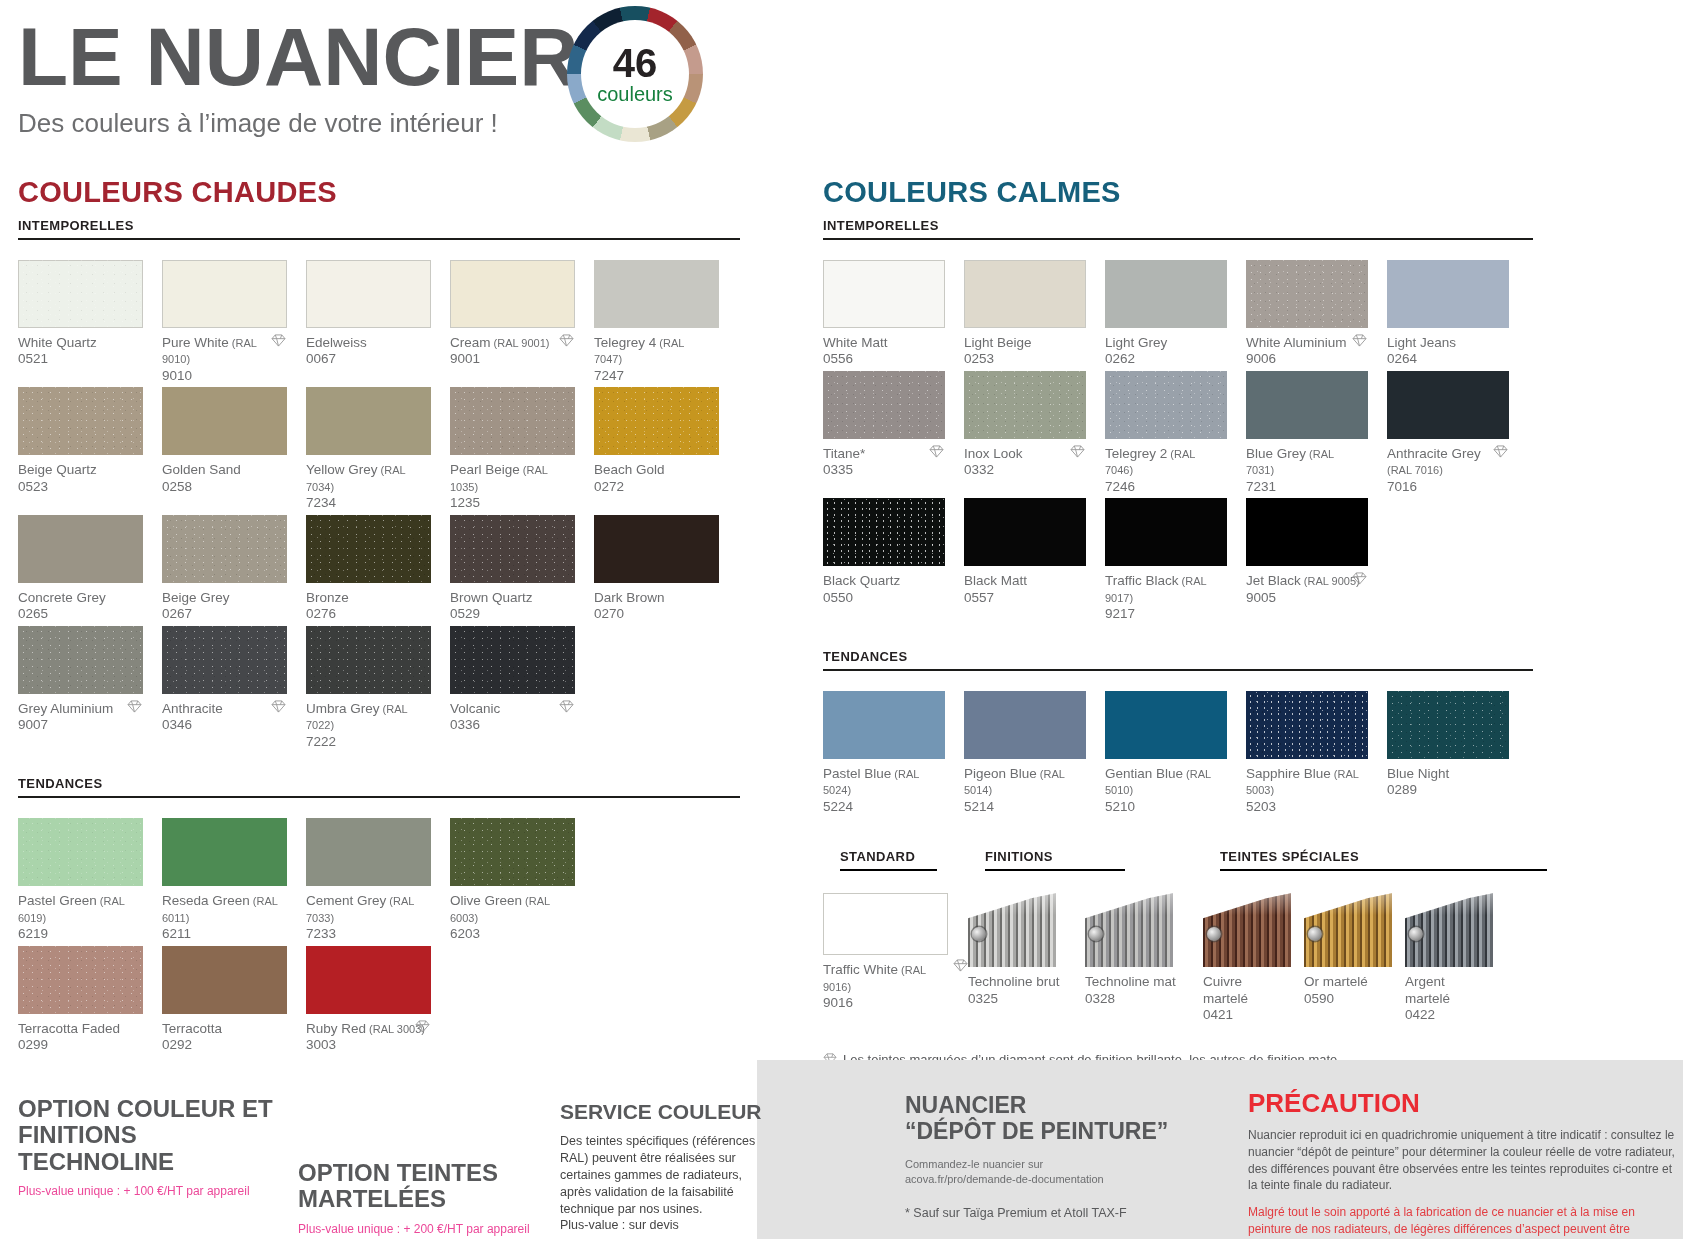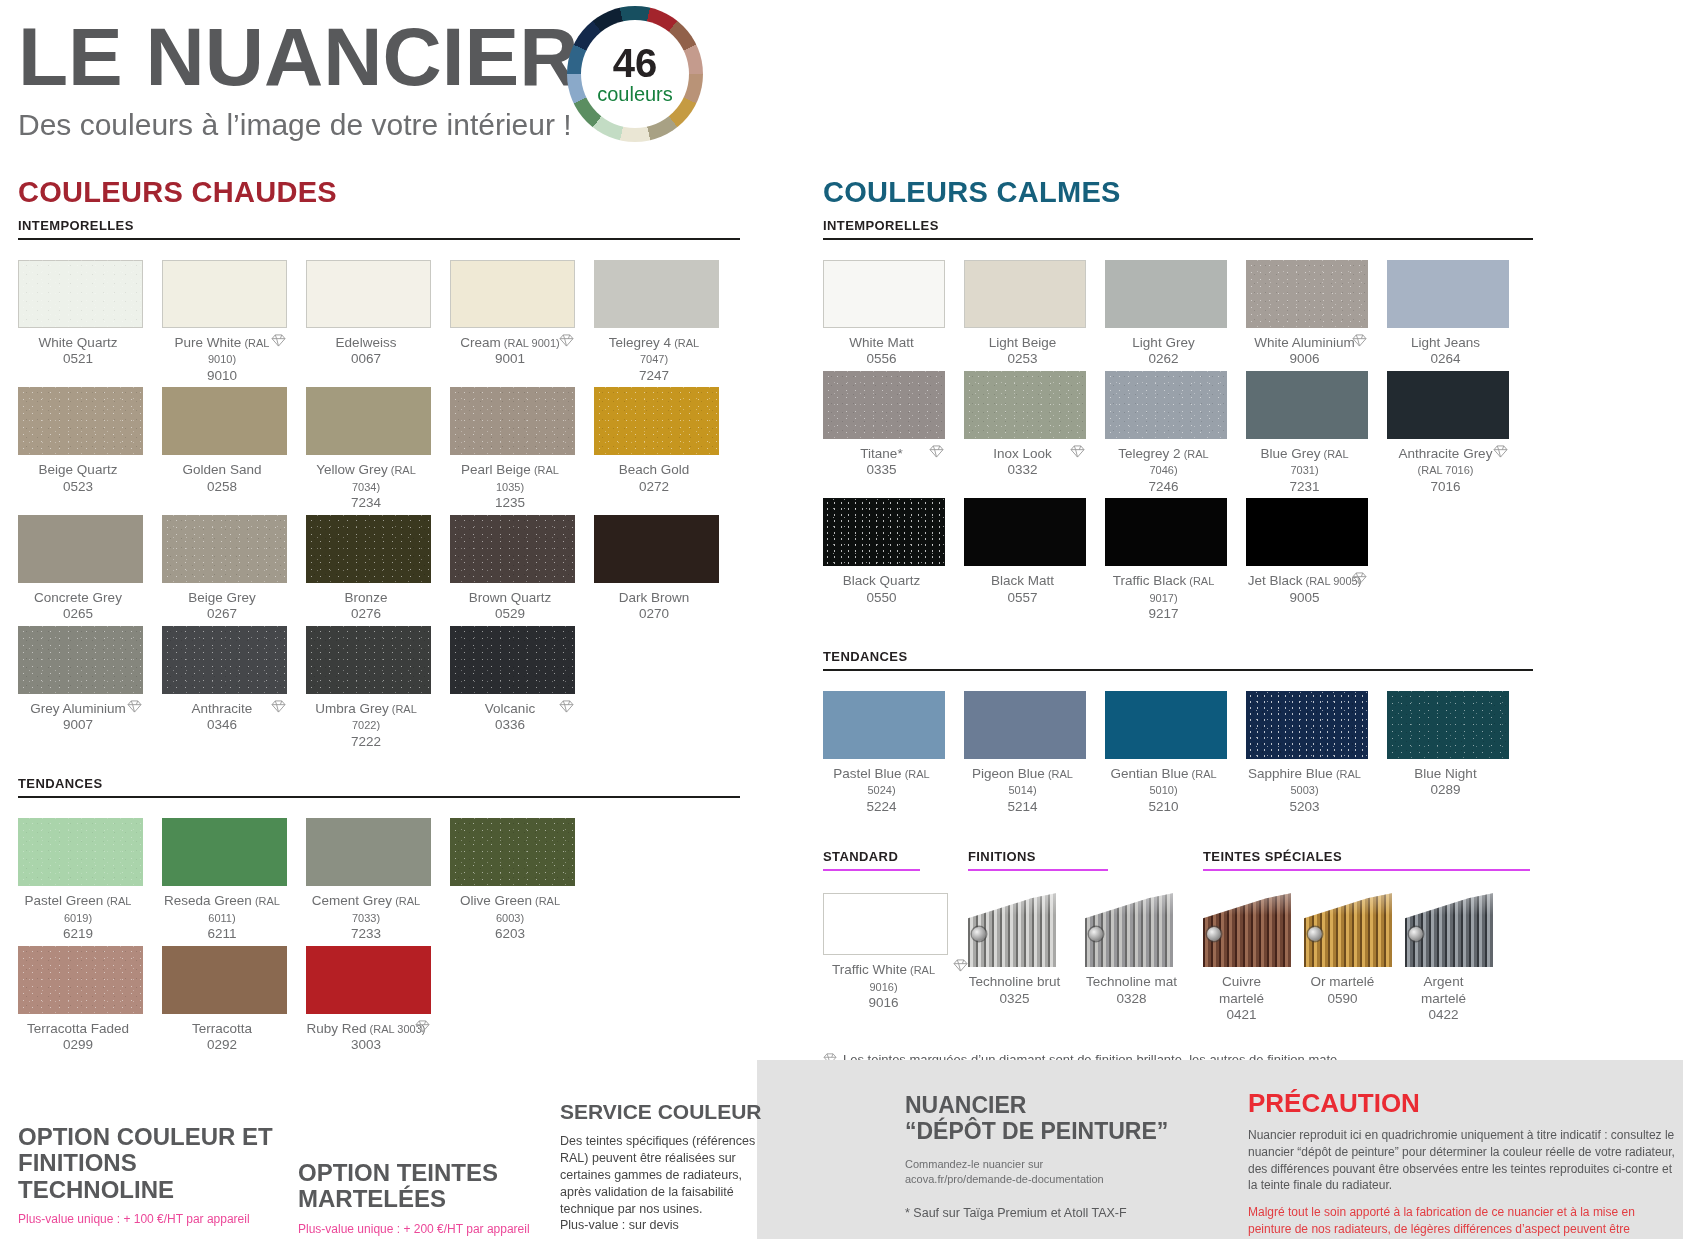--- a/index.html
+++ b/index.html
@@ -3,42 +3,42 @@
 <meta charset="utf-8">
 <style>
   * { margin:0; padding:0; box-sizing:border-box; }
   html,body { background:#ffffff; }
   body { font-family:"Liberation Sans", sans-serif; color:#6d6e70; }
   .page { position:relative; width:1683px; height:1239px; background:#fff; overflow:hidden; }
 
   
   .hdr { position:absolute; left:18px; top:16px; }
   .hdr h1 { font-size:82px; font-weight:700; color:#58595b; letter-spacing:0px; line-height:1; }
-  .hdr .sub { font-size:30px; color:#6d6e70; font-weight:500; margin-top:10px; }
+  .hdr .sub { font-size:26px; color:#6d6e70; font-weight:500; margin-top:10px; }
 
   .badge { position:absolute; left:567px; top:6px; width:136px; height:136px; border-radius:50%;text-align:center; }
   .badge-inner { position:absolute; inset:14px; background:#fff; border-radius:50%;
     display:flex; flex-direction:column; align-items:center; justify-content:center; }
   .badge-num { font-size:40px; font-weight:800; color:#262223; line-height:1; }
   .badge-lbl { font-size:20px; color:#15803d; line-height:1.1; }
 
   
   .col { position:absolute; top:176px; }
   .col-warm { left:18px; width:722px; }
   .col-calm { left:823px; width:710px; }
   h2.sec { font-size:29px; font-weight:700; letter-spacing:.3px; margin:0 0 9px 0; }
   h2.warm { color:#a32430; }
   h2.calm { color:#16607c; }
 
   .group-label { font-size:13px; font-weight:600; letter-spacing:.4px; color:#231f20;
     padding-bottom:5px; border-bottom:2px solid #1c1c1a; margin-bottom:20px; }
   .gmount > .group-label:not(:first-child) { margin-top:26px; }
 
   .srow { display:flex; margin-bottom:3px; }
-  .cell { position:relative; width:144px;text-align:center; }
+  .cell { position:relative; width:144px; }
   .col-calm .cell { width:141px; }
   .chip { width:125px; height:68px; position:relative; overflow:hidden; }
   .col-calm .chip { width:122px; }
   .chip.bordered { box-shadow:inset 0 0 0 1px #c9c9c3; }
   .chip::after { content:''; position:absolute; inset:0; opacity:0;
     background-image:
       radial-gradient(rgba(255,255,255,.85) .5px, transparent 1px),
       radial-gradient(rgba(255,255,255,.55) .5px, transparent .9px),
       radial-gradient(rgba(0,0,0,.22) .5px, transparent .9px);
     background-size:9px 7px, 13px 11px, 11px 9px;
@@ -48,21 +48,21 @@
   .sp-strong::after{ opacity:1; background-size:7px 6px, 11px 9px, 9px 8px; }
 
   .lbl { margin-top:7px; font-size:13.5px; line-height:1.22; color:#6d6e70; padding-right:24px; }
   .lbl .ral { font-size:11px; }
   .lbl .code { font-size:13.5px; }
   .dia { position:absolute; right:20px; top:74px; width:15px; height:13px; }
   .dia path { fill:none; stroke:#9a9a9a; stroke-width:1; }
 
   
   .specials { display:flex; margin-top:32px; }
-  .spec-block .group-label { border-bottom:2px solid #d946ef; display:inline-block; margin-bottom:22px; }
+  .spec-block .group-label { border-bottom:2px solid #000000; display:inline-block; margin-bottom:22px;margin-left:17px; }
   .spec-standard { width:145px; }
   .spec-finitions { width:235px; }
   .spec-speciales { width:330px; }
   .spec-standard .group-label { width:97px; }
   .spec-finitions .group-label { width:140px; }
   .spec-speciales .group-label { width:327px; }
   .spec-items { display:flex; }
   .spec-standard .cell { width:145px; }
   .spec-standard .chip { width:125px; height:62px; }
   .spec-standard .dia { top:66px; right:0px; }
@@ -83,21 +83,21 @@
   .legend-line svg { width:14px; height:12px; margin:3px 6px 0 0; flex:none; }
   .legend-line svg path { fill:none; stroke:#9a9a9a; stroke-width:1; }
   .legend-line.indent { padding-left:20px; }
 
   
   .grey-panel { position:absolute; left:757px; top:1060px; width:926px; height:179px; background:#e2e2e2; }
 
   .opt { position:absolute; color:#58595b; }
   .opt h3 { font-size:24px; font-weight:700; color:#58595b; line-height:1.1; white-space:pre-line; }
   .opt .note { font-size:12px; color:#ec4899; margin-top:9px; white-space:pre-line; }
-  .opt1 { left:18px;  top:1124px; width:262px; }
+  .opt1 { left:18px;  top:1096px; width:262px; }
   .opt2 { left:298px; top:1160px; width:250px; }
   .opt3 { left:560px; top:1100px; width:205px; }
   .opt3 h3 { font-size:21px; }
   .opt3 .body { font-size:12.5px; line-height:1.35; margin-top:10px; white-space:pre-line; color:#454545; }
 
   .depot { position:absolute; left:905px; top:1092px; width:330px; }
   .depot h3 { font-size:23px; font-weight:700; color:#57585a; line-height:1.15; white-space:pre-line; }
   .depot .body { font-size:11px; color:#6d6e70; margin-top:12px; line-height:1.4; white-space:pre-line; }
   .depot-note { position:absolute; left:905px; top:1206px; font-size:12.5px; color:#58595b; }
 

